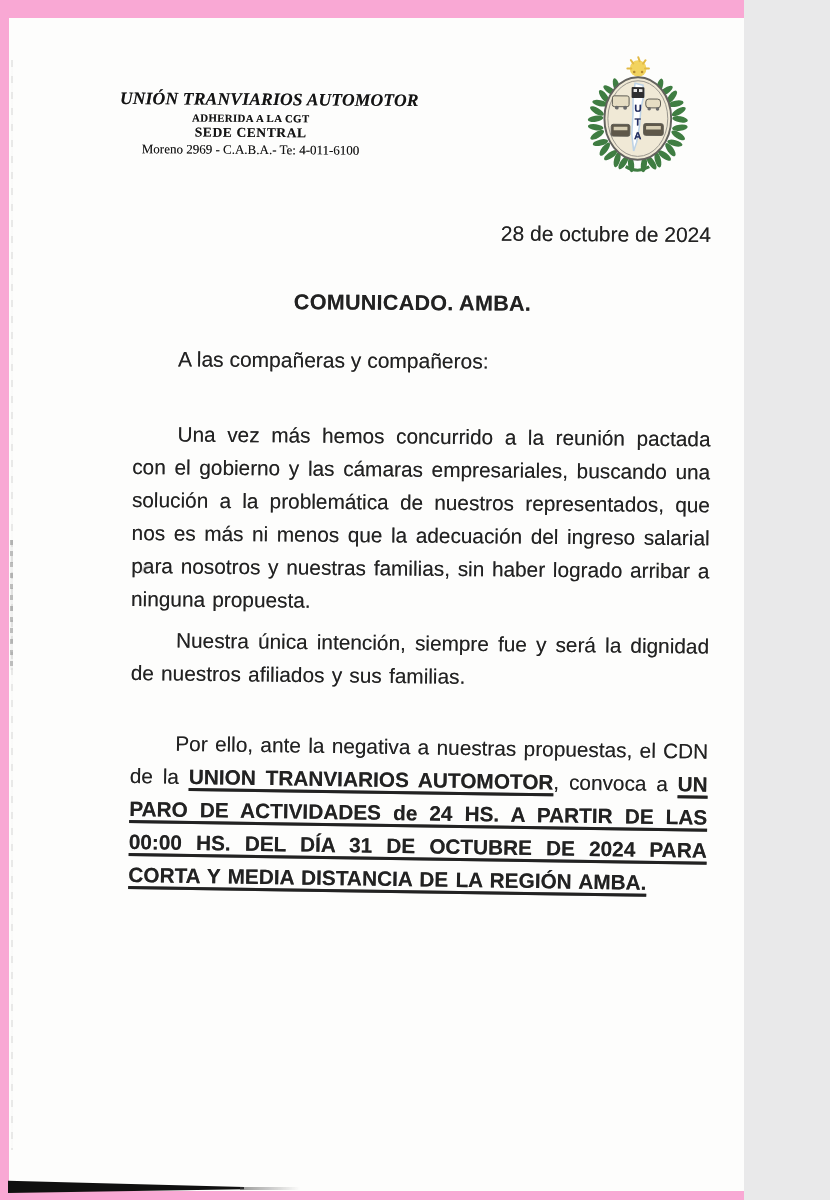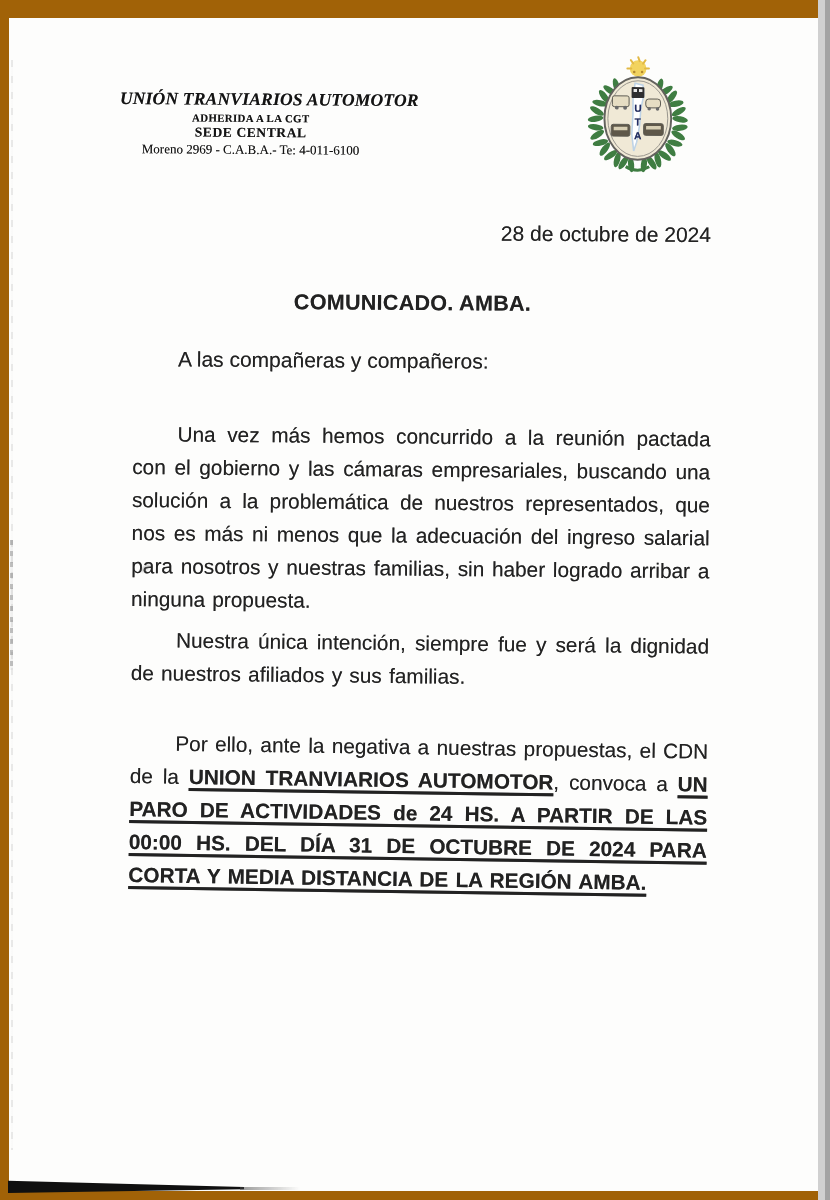--- a/index.html
+++ b/index.html
@@ -1,18 +1,18 @@
 <!DOCTYPE html>
 <html><head>
 <meta charset="utf-8">
 <style>
   html,body{margin:0;padding:0;background:#e9e9ea;}
   .stage{
-    position:relative;width:830px;height:1200px;overflow:hidden;
-    background:#a16207;
+    position:relative;width:744px;height:1200px;overflow:hidden;
+    background:#f9a8d4;
     font-family:"Liberation Sans",sans-serif;
     text-decoration:underline;
   }
   .page{
     position:absolute;left:9px;top:18px;width:809px;height:1173px;
     background:#fdfdfc;
   }
   
   .strip-right-light{position:absolute;left:818px;top:0;width:8px;height:1200px;background:#d0d0d0;}
   .strip-right-dark{position:absolute;left:825px;top:0;width:5px;height:1200px;background:#a3a3a3;}

